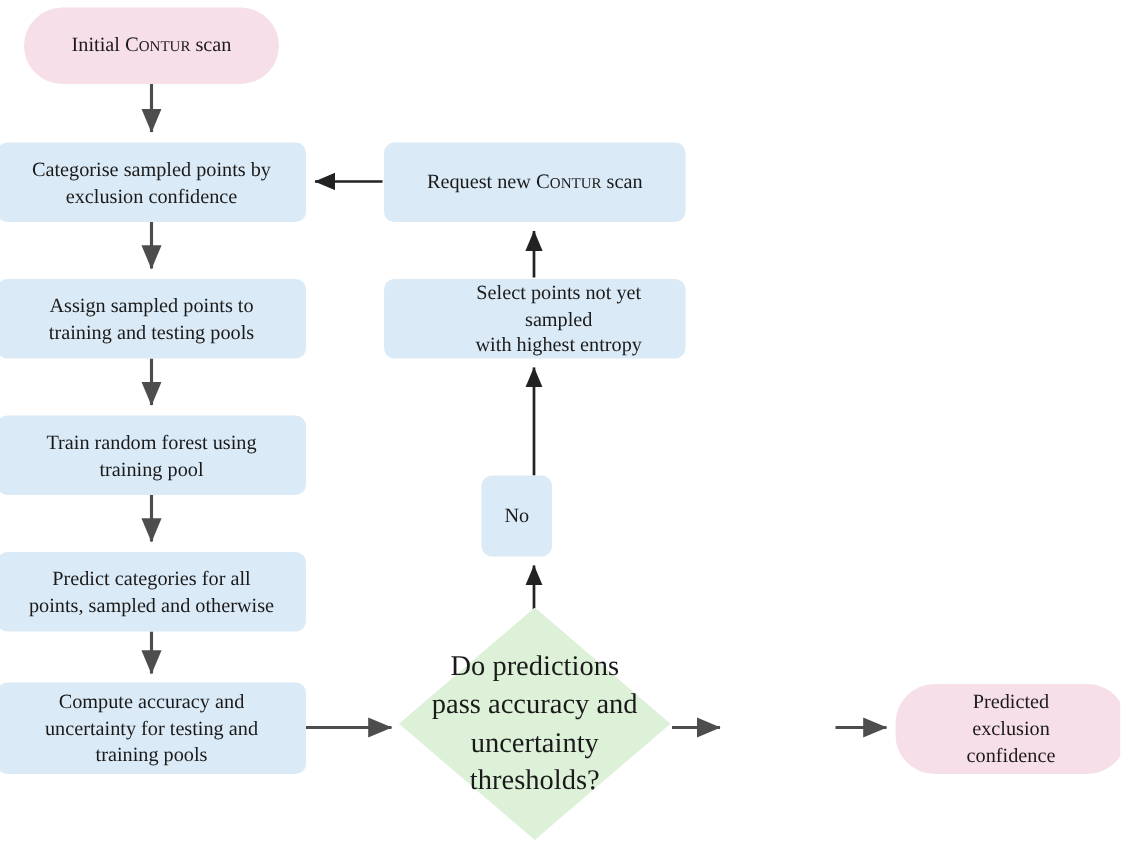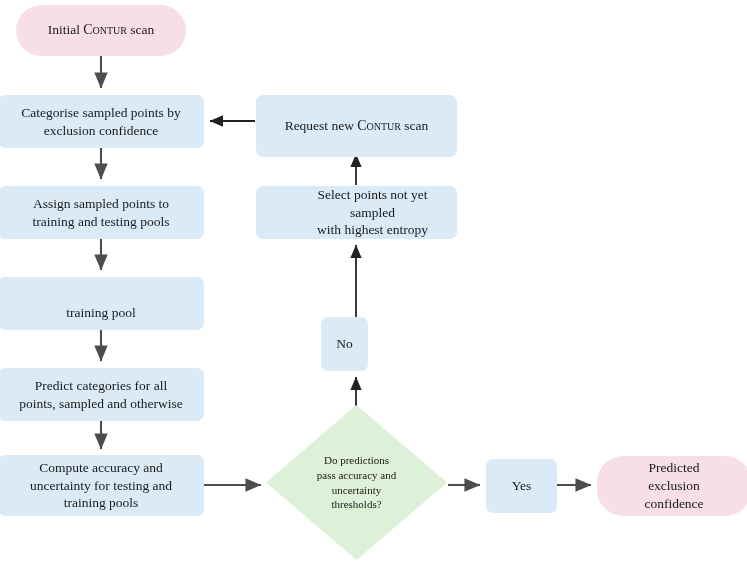--- a/index.html
+++ b/index.html
@@ -48,21 +48,21 @@
     position: absolute;
     inset: 0;
     background: #ddf0d8;
     -webkit-clip-path: polygon(50% 0%, 100% 50%, 50% 100%, 0% 50%);
     clip-path: polygon(50% 0%, 100% 50%, 50% 100%, 0% 50%);
   }
   .diamond-text {
     position: relative;
     z-index: 2;
     text-align: center;
-    font-size: 11px;
+    font-size: 19px;
     line-height: 1.32;
     color: #1a1a1a;
     width: 78%;
   }
   .sc {
     font-variant: small-caps;
     font-size: 1.02em;
   }
   svg.edges {
     position: absolute;
@@ -123,41 +123,41 @@
 
   <div class="node rect" style="left:-2px; top:186px; width:206px; height:53px;">
     <span class="label">
       <span>Assign sampled points to</span><br>
       <span>training and testing pools</span>
     </span>
   </div>
 
   <div class="node rect" style="left:-2px; top:277px; width:206px; height:53px;">
     <span class="label">
-      <br>
+      <span>Train random forest using</span><br>
       <span>training pool</span>
     </span>
   </div>
 
   <div class="node rect" style="left:-2px; top:368px; width:206px; height:53px;">
     <span class="label">
       <span>Predict categories for all</span><br>
       <span>points, sampled and otherwise</span>
     </span>
   </div>
 
   <div class="node rect" style="left:-2px; top:455px; width:206px; height:61px;">
     <span class="label">
       <span>Compute accuracy and</span><br>
       <span>uncertainty for testing and</span><br>
       <span>training pools</span>
     </span>
   </div>
 
-  <div class="node rect" style="left:256px; top:95px; width:201px; height:62px;text-align:right;">
+  <div class="node rect" style="left:256px; top:95px; width:201px; height:53px;text-align:right;">
     <span class="label"><span>Request new </span><span class="sc">Contur</span><span> scan</span></span>
   </div>
 
   <div class="node rect" style="left:256px; top:186px; width:201px; height:53px;padding-left:40px;">
     <span class="label">
       <span>Select points not yet sampled</span><br>
       <span>with highest entropy</span>
     </span>
   </div>
 
@@ -168,23 +168,20 @@
   <div class="diamond-wrap" style="left:266px; top:405px; width:181px; height:155px;">
     <div class="diamond-shape"></div>
     <div class="diamond-text">
       <span>Do predictions</span><br>
       <span>pass accuracy and</span><br>
       <span>uncertainty</span><br>
       <span>thresholds?</span>
     </div>
   </div>
 
-  <div class="node rect" style="left:486px; top:459px; width:71px; height:54px;">
-    <span class="label">Yes</span>
-  </div>
 
   <div class="node pill" style="left:597px; top:456px; width:154px; height:60px;">
     <span class="label">
       <span>Predicted</span><br>
       <span>exclusion</span><br>
       <span>confidence</span>
     </span>
   </div>
 
 </div>

